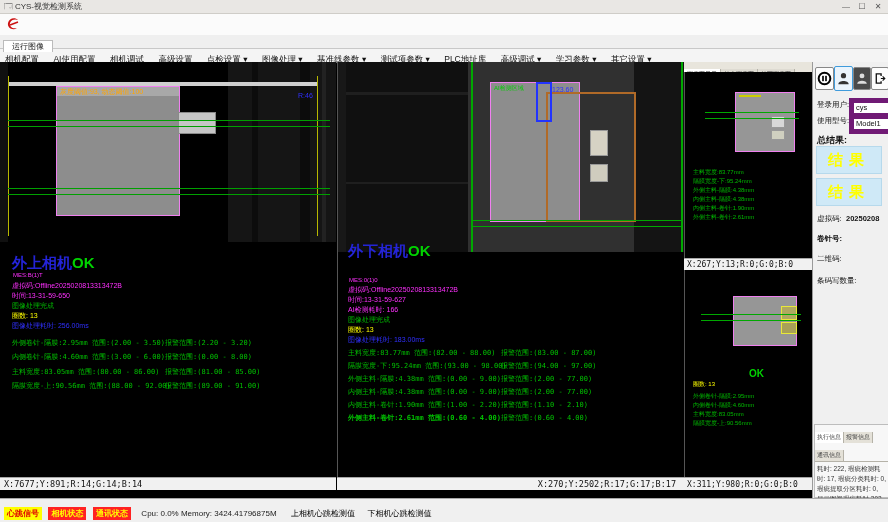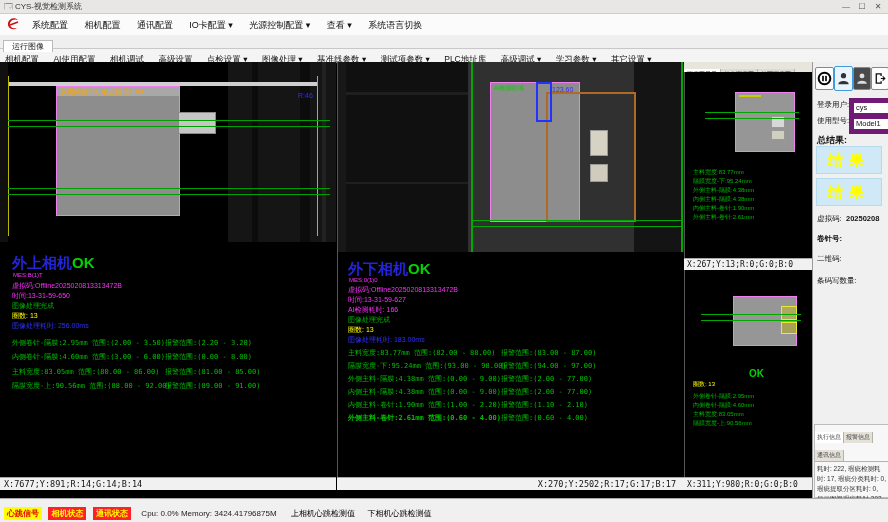--- a/index.html
+++ b/index.html
@@ -65,29 +65,20 @@
       <span class="win-btn">—</span><span class="win-btn">☐</span><span class="win-btn">✕</span>
     </span>
   </div>
 
   <div class="abs menubar">
     <span class="abs" style="left:5px;top:2px;">
       <svg width="16" height="16" viewBox="0 0 16 16">
         <path d="M13 4 C10 1 4 2 3 7 C2 12 8 15 12 12 C8 13 4 11 5 7 C6 3 11 3 13 4 Z" fill="#cc1111"></path>
         <path d="M5 9 L13 6" stroke="#cc1111" stroke-width="1.6"></path>
       </svg>
-    </span>
-    <span style="margin-left:26px;">
-      <span class="menu-item">系统配置</span>
-      <span class="menu-item">相机配置</span>
-      <span class="menu-item">通讯配置</span>
-      <span class="menu-item">IO卡配置 ▾</span>
-      <span class="menu-item">光源控制配置 ▾</span>
-      <span class="menu-item">查看 ▾</span>
-      <span class="menu-item">系统语言切换</span>
     </span>
   </div>
 
   <div class="abs toolbar">
     <span class="tool-item">相机配置</span>
     <span class="tool-item">AI使用配置</span>
     <span class="tool-item">相机调试</span>
     <span class="tool-item">高级设置</span>
     <span class="tool-item">点检设置 ▾</span>
     <span class="tool-item">图像处理 ▾</span>
@@ -158,21 +149,21 @@
     <div class="abs" style="left:198px;top:20px;width:12px;height:36px;border:2px solid #2233ff;"></div>
     <div class="abs" style="left:252px;top:68px;width:16px;height:24px;background:#d6d2c4;border:1px solid #999;"></div>
     <div class="abs" style="left:252px;top:102px;width:16px;height:16px;background:#cfccbe;border:1px solid #999;"></div>
     <div class="abs" style="left:133px;top:0;width:2px;height:190px;background:#00a800;"></div>
     <div class="abs" style="left:343px;top:0;width:2px;height:190px;background:#00a800;"></div>
     <div class="abs" style="left:133px;top:158px;width:212px;height:1px;background:#00a800;"></div>
     <div class="abs" style="left:133px;top:164px;width:212px;height:1px;background:#00a800;"></div>
     <div class="abs" style="left:156px;top:22px;font-size:6px;color:#00cc00;white-space:nowrap;">AI检测区域</div>
     <div class="abs t-blue" style="left:214px;top:24px;">123.60</div>
 
-    <div class="abs" style="left:10px;top:198px;text-align:center;">
+    <div class="abs" style="left:10px;top:180px;text-align:center;">
       <span class="t-title">外下相机</span><span class="t-title t-ok">OK</span>
     </div>
     <div class="abs t-tiny-mag" style="left:11px;top:215px;">MES:0(1)0</div>
     <div class="abs t-mag" style="left:10px;top:223px;">虚拟码:Offline2025020813313472B</div>
     <div class="abs t-mag" style="left:10px;top:233px;">时间:13-31-59-627</div>
     <div class="abs t-mag" style="left:10px;top:243px;">AI检测耗时: 166</div>
     <div class="abs t-green" style="left:10px;top:253px;">图像处理完成</div>
     <div class="abs t-yellow" style="left:10px;top:263px;">圈数: 13</div>
     <div class="abs t-blue" style="left:10px;top:273px;">图像处理耗时: 183.00ms</div>
     <div class="abs t-row" style="left:10px;top:286px;">主料宽度:83.77mm 范围:(82.00 - 88.00)</div>

